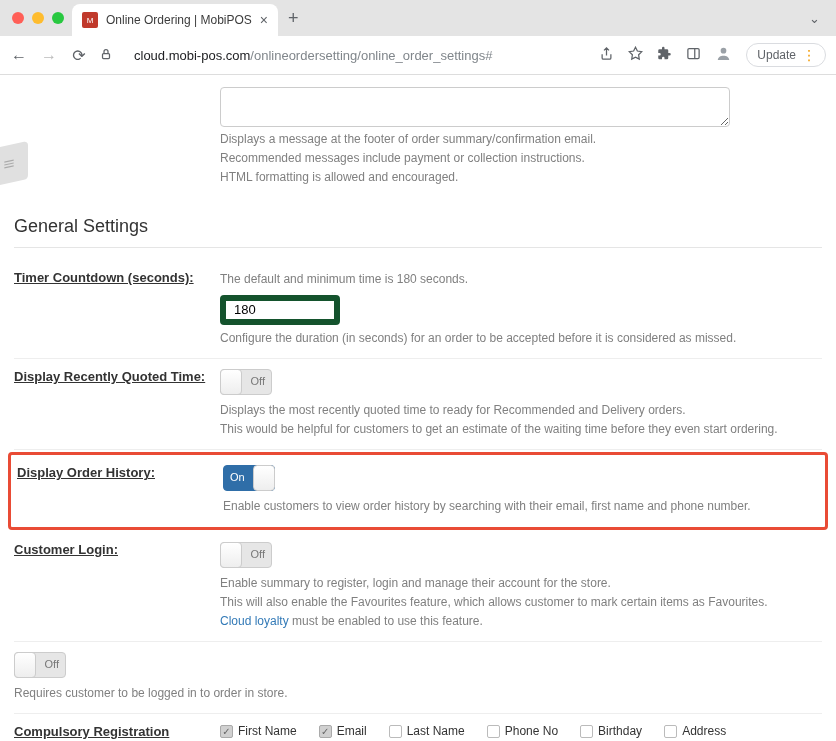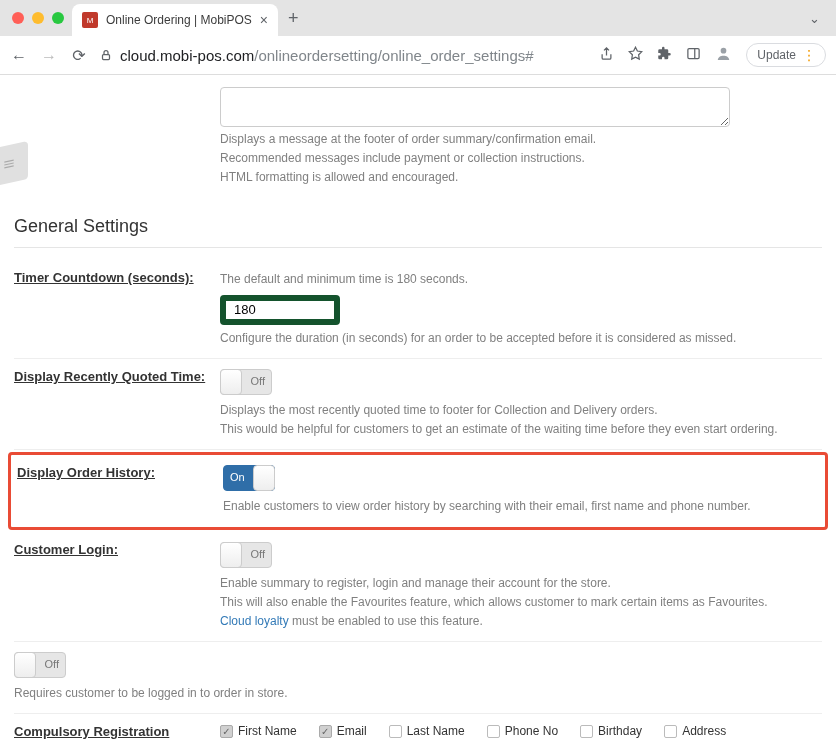--- a/index.html
+++ b/index.html
@@ -17,21 +17,21 @@
     .favicon { width: 16px; height: 16px; background: #c0392b; border-radius: 2px; display: flex; align-items: center; justify-content: center; }
     .favicon svg { width: 10px; height: 10px; }
     .tab-title { font-size: 12px; color: #3c3c3c; flex: 1; white-space: nowrap; overflow: hidden; text-overflow: ellipsis; }
     .tab-close { color: #5f6368; cursor: pointer; font-size: 14px; }
     .new-tab { color: #5f6368; font-size: 18px; padding: 0 10px; cursor: pointer; }
     .tab-chevron { margin-left: auto; color: #5f6368; padding: 0 8px; }
     
     .addr-bar { display: flex; align-items: center; height: 38px; padding: 0 10px; gap: 12px; background: #fff; }
     .nav-btn { color: #5f6368; font-size: 16px; cursor: pointer; width: 18px; text-align: center; }
     .nav-btn.disabled { color: #bbb; }
-    .url-row { display: flex; align-items: center; flex: 1; gap: 8px; font-size: 15px; color: #5f6368; }
+    .url-row { display: flex; align-items: center; flex: 1; gap: 22px; font-size: 13px; color: #5f6368; }
     .lock-icon { color: #5f6368; }
     .url-host { color: #202124; }
     .url-path { color: #80868b; }
     .toolbar-right { display: flex; align-items: center; gap: 14px; color: #5f6368; }
     .update-btn { border: 1px solid #dadce0; border-radius: 14px; padding: 3px 10px; font-size: 12px; display: flex; align-items: center; gap: 6px; color: #5f6368; }
     .update-dots { color: #f29900; letter-spacing: -1px; font-size: 14px; }
     
     
     .page { padding: 0 0 20px 0; position: relative; }
     .side-tab { position: absolute; left: -10px; top: 70px; width: 38px; height: 38px; background: #e0e0e0; border-radius: 0 4px 4px 0; display: flex; align-items: center; justify-content: center; color: #999; transform: skewY(-12deg); }
@@ -157,21 +157,21 @@
         <div class="helper">Configure the duration (in seconds) for an order to be accepted before it is considered as missed.</div>
       </div>
     </div>
 
     <div class="row">
       <div class="label-col">Display Recently Quoted Time:</div>
       <div class="field-col">
         <div class="toggle off">
           <span class="knob"></span><span class="txt">Off</span>
         </div>
-        <div class="helper" style="margin-top:6px">Displays the most recently quoted time to footer for Collection and Delivery orders.</div>
+        <div class="helper" style="margin-top:6px">Displays the most recently quoted time to ready for Recommended and Delivery orders.</div>
         <div class="helper">This would be helpful for customers to get an estimate of the waiting time before they even start ordering.</div>
       </div>
     </div>
 
     <div class="row highlighted">
       <div class="label-col">Display Order History:</div>
       <div class="field-col">
         <div class="toggle on">
           <span class="txt">On</span><span class="knob"></span>
         </div>

